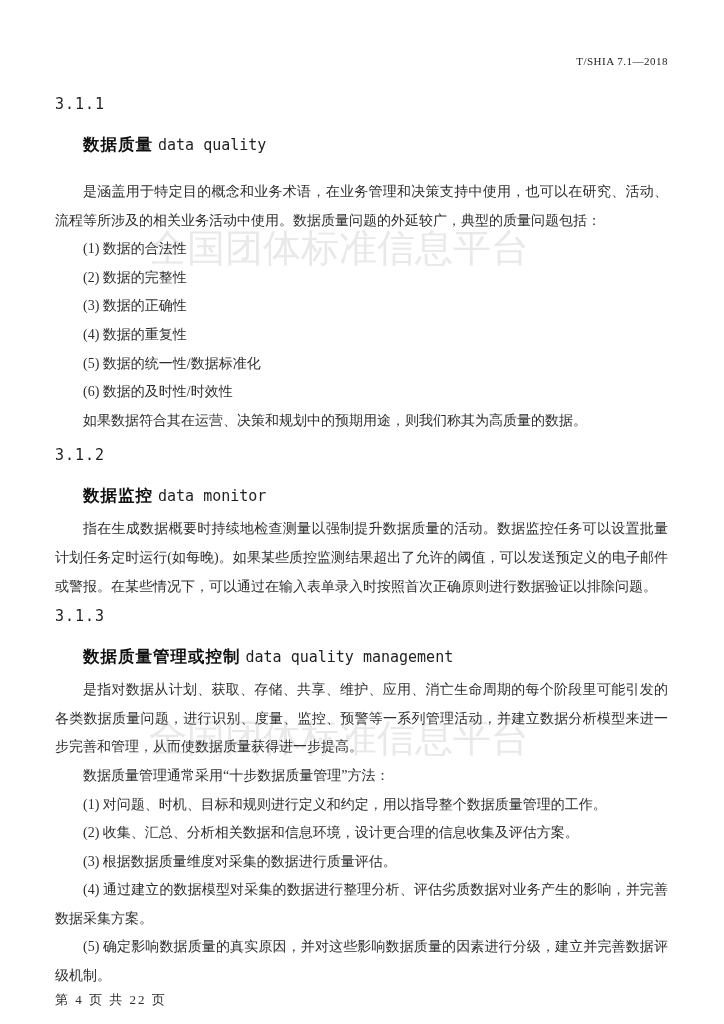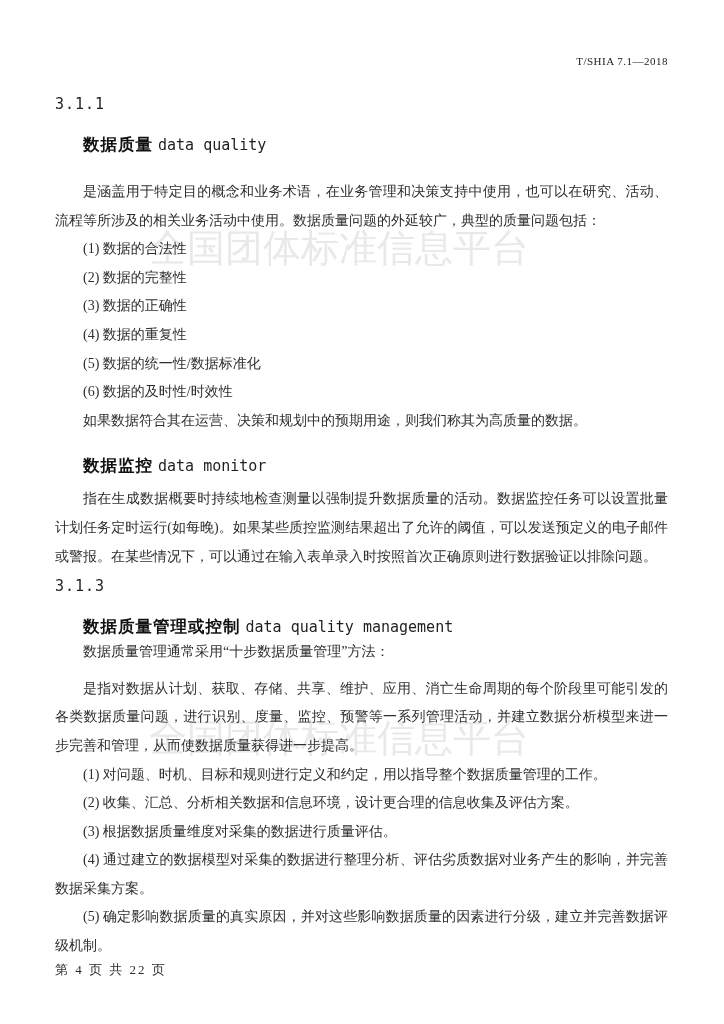--- a/index.html
+++ b/index.html
@@ -112,31 +112,32 @@
     <ul class="plist">
       <li>(1) 数据的合法性</li>
       <li>(2) 数据的完整性</li>
       <li>(3) 数据的正确性</li>
       <li>(4) 数据的重复性</li>
       <li>(5) 数据的统一性/数据标准化</li>
       <li>(6) 数据的及时性/时效性</li>
     </ul>
     <p class="para">如果数据符合其在运营、决策和规划中的预期用途，则我们称其为高质量的数据。</p>
 
+    <div class="sec-num n2">3.1.2</div>
     <div class="sec-title">
       <span class="zh">数据监控</span><span class="en">data monitor</span>
     </div>
     <p class="para pt8">指在生成数据概要时持续地检查测量以强制提升数据质量的活动。数据监控任务可以设置批量计划任务定时运行(如每晚)。如果某些质控监测结果超出了允许的阈值，可以发送预定义的电子邮件或警报。在某些情况下，可以通过在输入表单录入时按照首次正确原则进行数据验证以排除问题。</p>
 
     <div class="sec-num n3">3.1.3</div>
     <div class="sec-title">
       <span class="zh">数据质量管理或控制</span><span class="en">data quality management</span>
     </div>
+    <p class="para pt8">是指对数据从计划、获取、存储、共享、维护、应用、消亡生命周期的每个阶段里可能引发的各类数据质量问题，进行识别、度量、监控、预警等一系列管理活动，并建立数据分析模型来进一步完善和管理，从而使数据质量获得进一步提高。</p>
     <p class="para">数据质量管理通常采用“十步数据质量管理”方法：</p>
-    <p class="para pt8">是指对数据从计划、获取、存储、共享、维护、应用、消亡生命周期的每个阶段里可能引发的各类数据质量问题，进行识别、度量、监控、预警等一系列管理活动，并建立数据分析模型来进一步完善和管理，从而使数据质量获得进一步提高。</p>
     <ul class="plist">
       <li>(1) 对问题、时机、目标和规则进行定义和约定，用以指导整个数据质量管理的工作。</li>
       <li>(2) 收集、汇总、分析相关数据和信息环境，设计更合理的信息收集及评估方案。</li>
       <li>(3) 根据数据质量维度对采集的数据进行质量评估。</li>
       <li>(4) 通过建立的数据模型对采集的数据进行整理分析、评估劣质数据对业务产生的影响，并完善数据采集方案。</li>
       <li>(5) 确定影响数据质量的真实原因，并对这些影响数据质量的因素进行分级，建立并完善数据评级机制。</li>
     </ul>
 
     <div class="doc-footer">第 4 页 共 22 页</div>
   </div>

